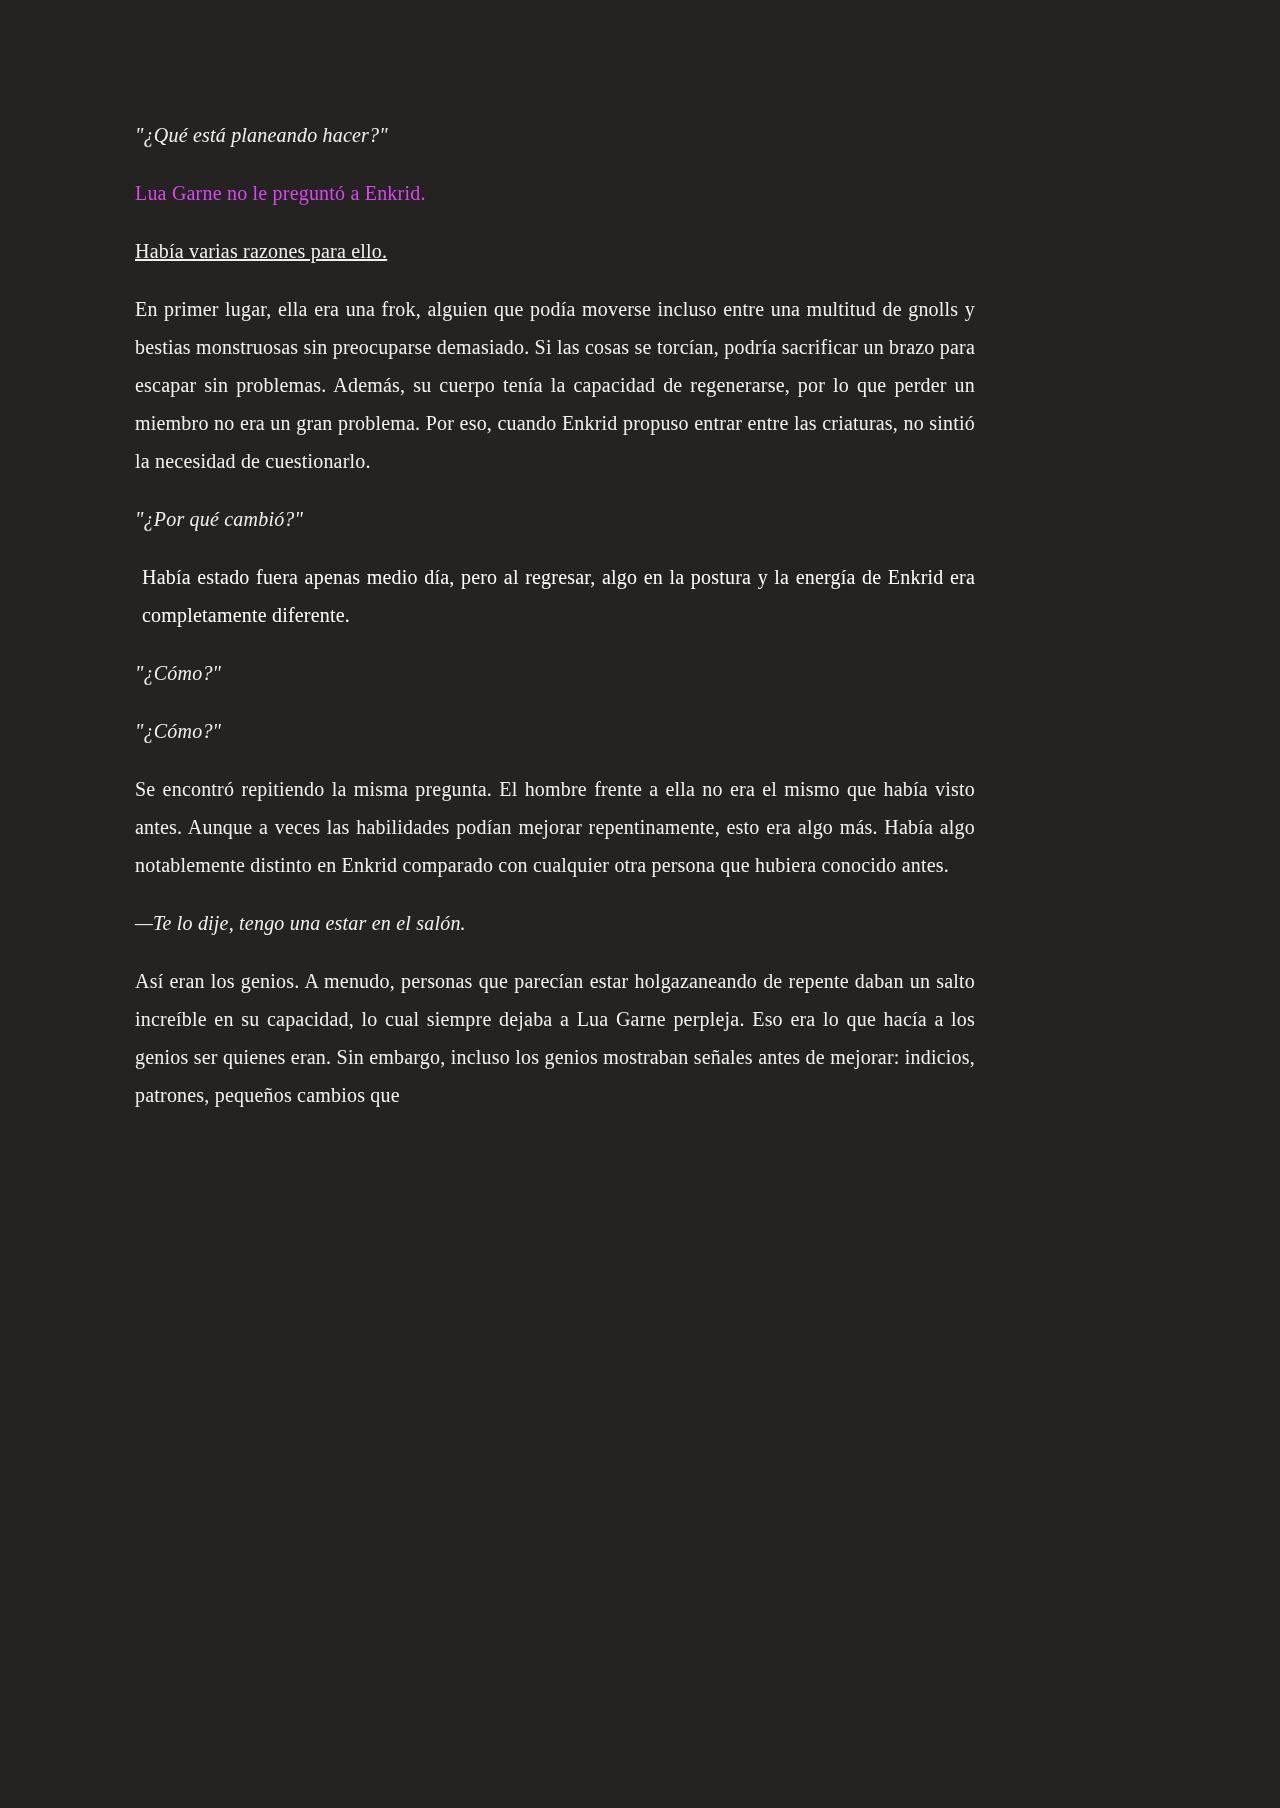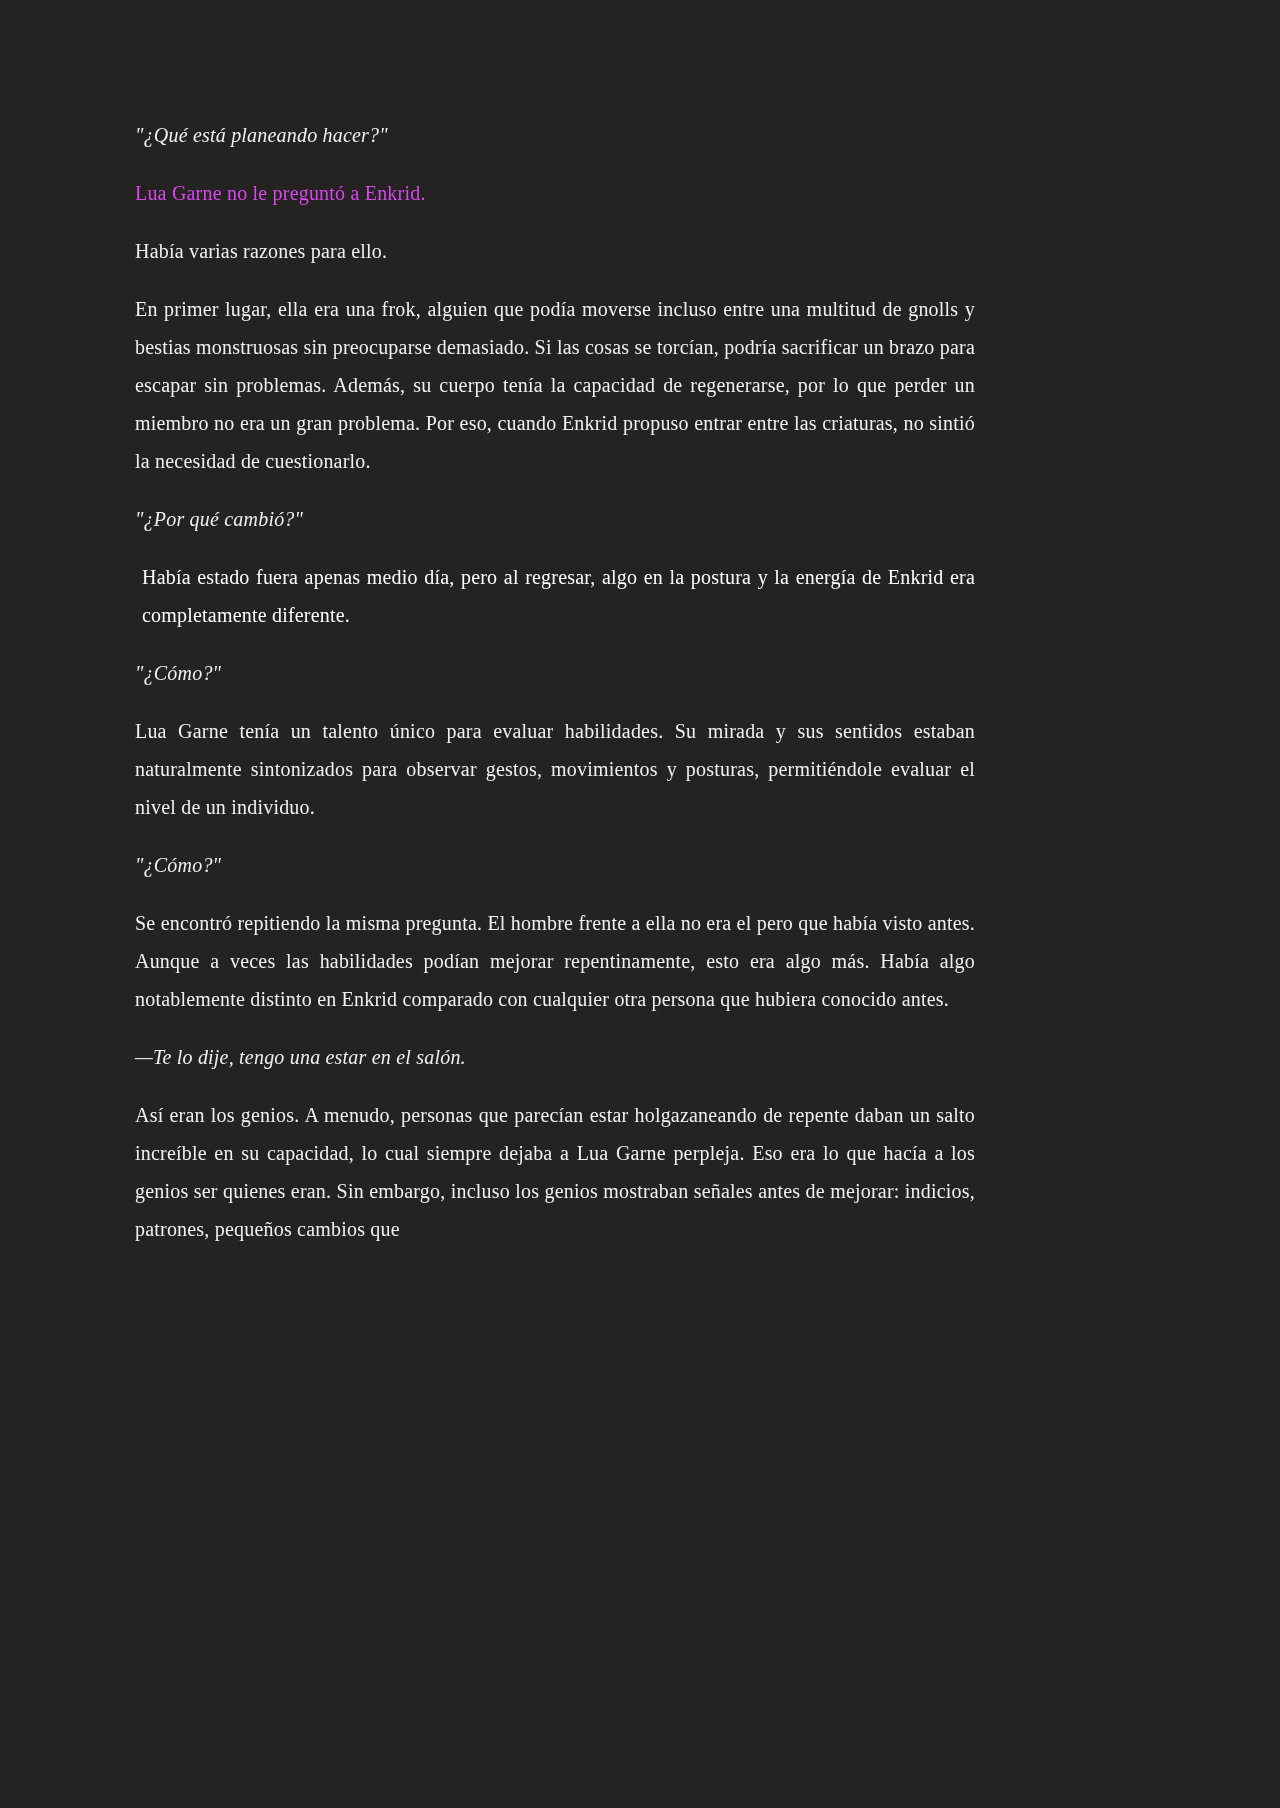--- a/index.html
+++ b/index.html
@@ -36,24 +36,23 @@
     margin-bottom: 12px;
   }
 </style>
 </head>
 <body style="background: rgb(36, 35, 34);">
 
 <main class="reader-page">
   <div id="page-content">
       <p class="quote" style="color: rgb(241, 241, 241);">"¿Qué está planeando hacer?"</p>
       <p class="normal" style="color: #d946ef;">Lua Garne no le preguntó a Enkrid.</p>
-      <p class="normal" style="color: rgb(241, 241, 241);">Había varias razones para ello.</p>
+      <p class="normal" style="color: rgb(241, 241, 241); text-decoration: underline;">Había varias razones para ello.</p>
       <p class="normal" style="color: rgb(241, 241, 241);">En primer lugar, ella era una frok, alguien que podía moverse incluso entre una multitud de gnolls y bestias monstruosas sin preocuparse demasiado. Si las cosas se torcían, podría sacrificar un brazo para escapar sin problemas. Además, su cuerpo tenía la capacidad de regenerarse, por lo que perder un miembro no era un gran problema. Por eso, cuando Enkrid propuso entrar entre las criaturas, no sintió la necesidad de cuestionarlo.</p>
       <p class="quote" style="color: rgb(241, 241, 241);">"¿Por qué cambió?"</p>
       <p class="normal" style="color: #ffffff; margin-left: 7px;">Había estado fuera apenas medio día, pero al regresar, algo en la postura y la energía de Enkrid era completamente diferente.</p>
       <p class="quote" style="color: rgb(241, 241, 241);">"¿Cómo?"</p>
-      <p class="normal" style="color: rgb(241, 241, 241);">Lua Garne tenía un talento único para evaluar habilidades. Su mirada y sus sentidos estaban naturalmente sintonizados para observar gestos, movimientos y posturas, permitiéndole evaluar el nivel de un individuo.</p>
       <p class="quote" style="color: rgb(241, 241, 241);">"¿Cómo?"</p>
-      <p class="normal" style="color: rgb(241, 241, 241);">Se encontró repitiendo la misma pregunta. El hombre frente a ella no era el pero que había visto antes. Aunque a veces las habilidades podían mejorar repentinamente, esto era algo más. Había algo notablemente distinto en Enkrid comparado con cualquier otra persona que hubiera conocido antes.</p>
+      <p class="normal" style="color: rgb(241, 241, 241);">Se encontró repitiendo la misma pregunta. El hombre frente a ella no era el mismo que había visto antes. Aunque a veces las habilidades podían mejorar repentinamente, esto era algo más. Había algo notablemente distinto en Enkrid comparado con cualquier otra persona que hubiera conocido antes.</p>
       <p class="quote" style="color: rgb(241, 241, 241);">—Te lo dije, tengo una estar en el salón.</p>
       <p class="normal" style="color: rgb(241, 241, 241);">Así eran los genios. A menudo, personas que parecían estar holgazaneando de repente daban un salto increíble en su capacidad, lo cual siempre dejaba a Lua Garne perpleja. Eso era lo que hacía a los genios ser quienes eran. Sin embargo, incluso los genios mostraban señales antes de mejorar: indicios, patrones, pequeños cambios que</p>
     </div>
 </main>
 
 </body></html>

